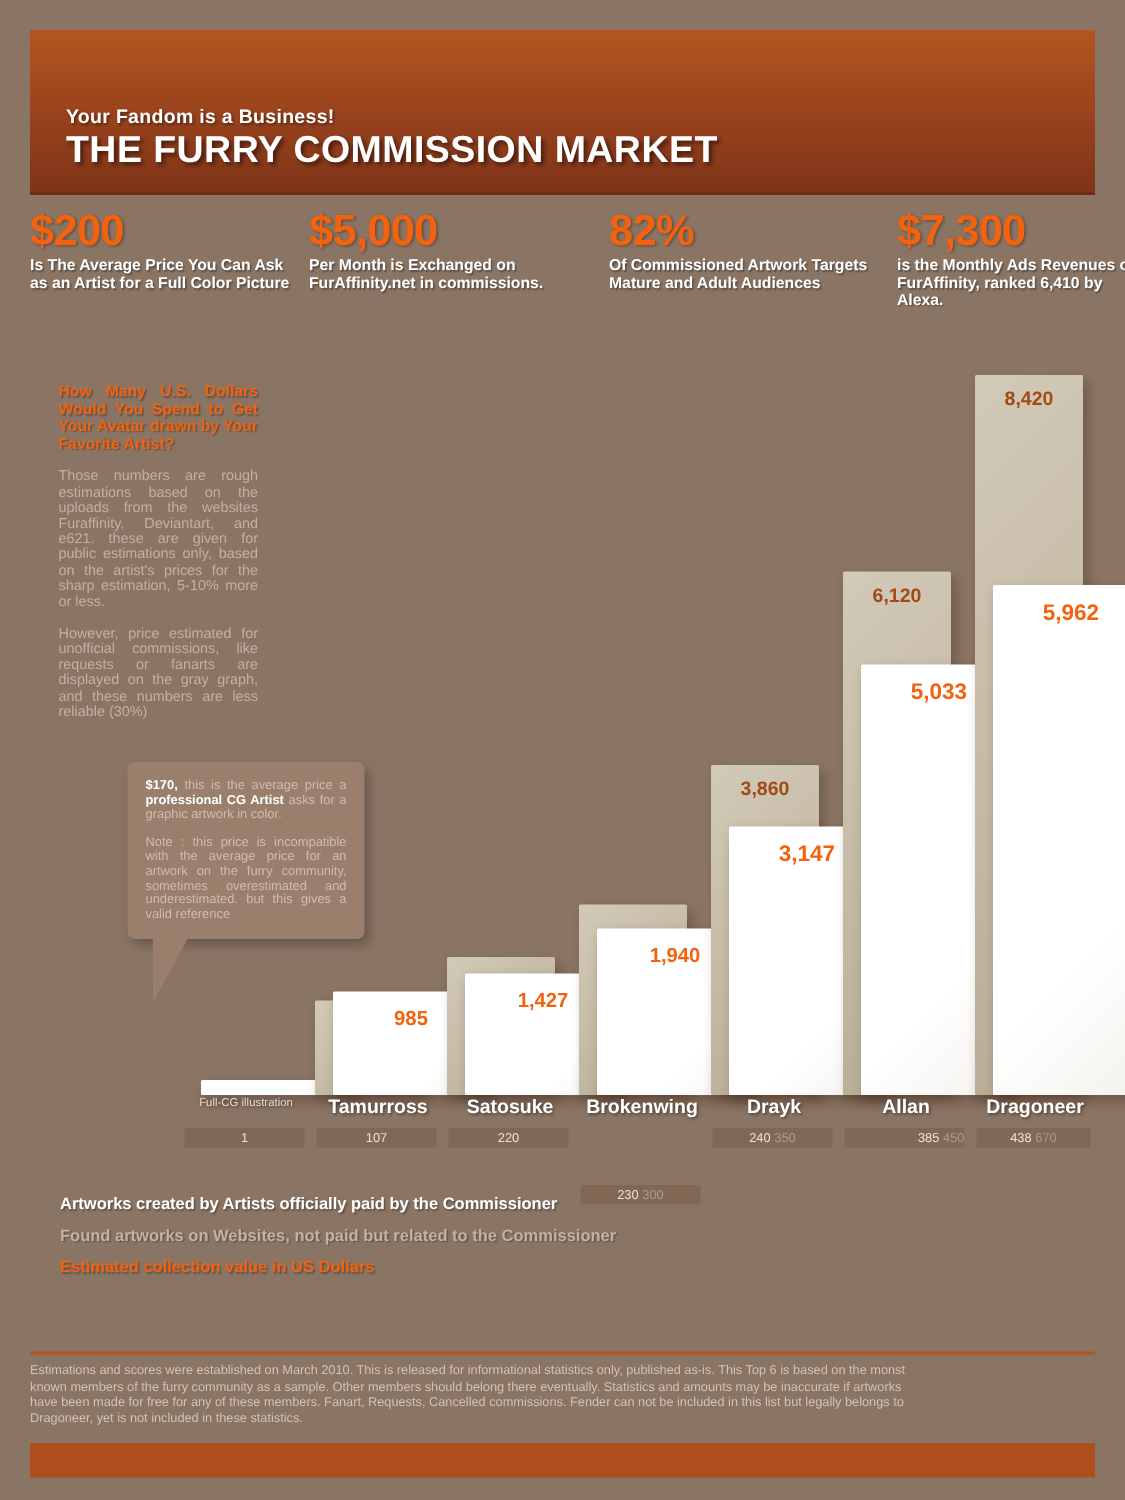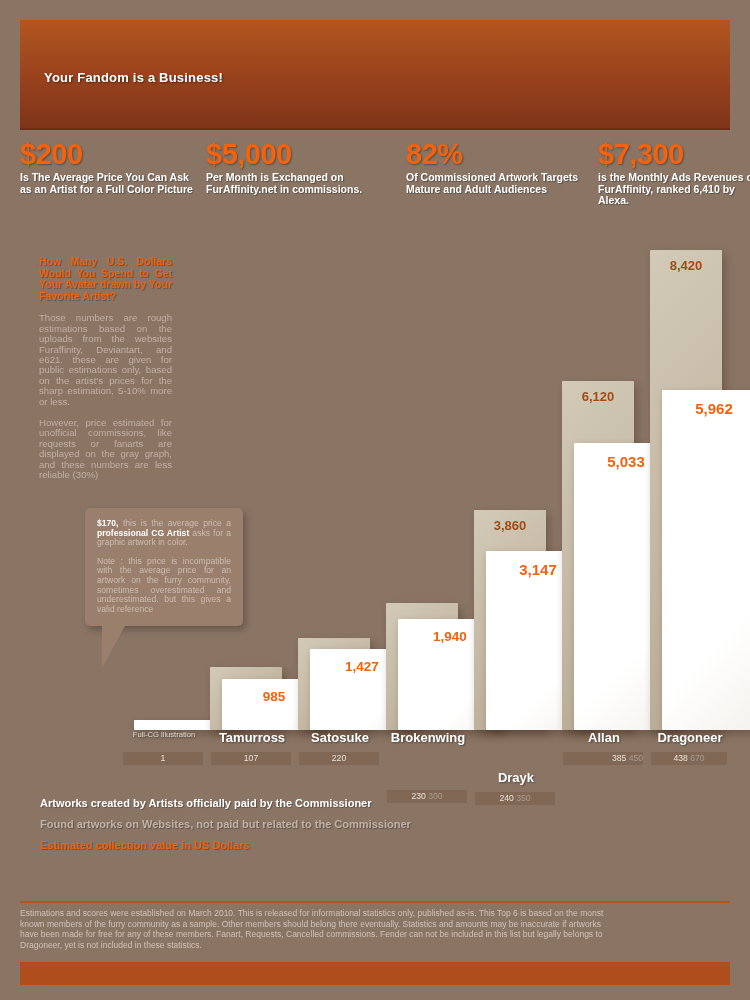--- a/index.html
+++ b/index.html
@@ -118,20 +118,21 @@
   
   .rule{position:absolute;left:20px;top:901px;width:710px;height:2px;background:#b4551f;}
   .footnote{position:absolute;left:20px;top:908px;width:600px;color:#cfc2b8;font-size:8.5px;line-height:10.6px;}
   .footbar{position:absolute;left:20px;top:962px;width:710px;height:23px;background:#ad4e1c;}
 </style>
 </head>
 <body>
 
 <div class="header">
   <div class="kicker">Your Fandom is a Business!</div>
+  <div class="title">THE FURRY COMMISSION MARKET</div>
   <div class="subbar">
     
   </div>
 </div>
 
 <div class="stats">
   <div class="stat s0">
     <div class="big">$200</div>
     <div class="desc">Is The Average Price You Can Ask as an Artist for a Full Color Picture</div>
   </div>
@@ -160,21 +161,21 @@
   <p>Note : this price is incompatible with the average price for an artwork on the furry community, sometimes overestimated and underestimated. but this gives a valid reference</p>
   <div class="tail"></div>
 </div>
 
 <div class="chart">
     <div class="col" style="left: 0px; width: 88px; height: 480px;">
       <div class="bar-white" style="height: 9.69121px; width: 68px; left: 14px;"></div>
     </div>
     <div class="col" style="left: 88px; width: 88px; height: 480px;">
       <div class="bar-gray" style="height: 62.7078px; width: 72px; left: 2px;"></div>
-      <div class="bar-white" style="height: 51px; width: 68px; left: 14px;">
+      <div class="bar-white" style="height: 69px; width: 68px; left: 14px;">
         <div class="v-white small">985</div>
       </div>
     </div>
     <div class="col" style="left: 176px; width: 88px; height: 480px;">
       <div class="bar-gray" style="height: 92.3515px; width: 72px; left: 2px;"></div>
       <div class="bar-white" style="height: 81.3492px; width: 68px; left: 14px;">
         <div class="v-white small">1,427</div>
       </div>
     </div>
     <div class="col" style="left: 264px; width: 88px; height: 480px;">
@@ -218,21 +219,21 @@
       <div class="axbox" style="left: 3px; width: 80px;"><span>107</span></div>
     </div>
     <div class="axcell" style="left: 176px; width: 88px;">
       <div class="axname">Satosuke</div>
       <div class="axbox" style="left: 3px; width: 80px;"><span>220</span></div>
     </div>
     <div class="axcell" style="left: 264px; width: 88px;">
       <div class="axname">Brokenwing</div>
       <div class="axbox" style="left: 3px; width: 80px; margin-top: 38px;"><span>230</span><span class="g"> 300</span></div>
     </div>
-    <div class="axcell" style="left: 352px; width: 88px; margin-top: 40px;">
+    <div class="axcell" style="left: 352px; width: 88px;">
       <div class="axname">Drayk</div>
       <div class="axbox" style="left: 3px; width: 80px;"><span>240</span><span class="g"> 350</span></div>
     </div>
     <div class="axcell" style="left: 440px; width: 88px;">
       <div class="axname">Allan</div>
       <div class="axbox" style="left: 3px; width: 80px; text-align: right;"><span>385</span><span class="g"> 450</span></div>
     </div>
     <div class="axcell" style="left: 528px; width: 84px;">
       <div class="axname">Dragoneer</div>
       <div class="axbox" style="left: 3px; width: 76px;"><span>438</span><span class="g"> 670</span></div>

